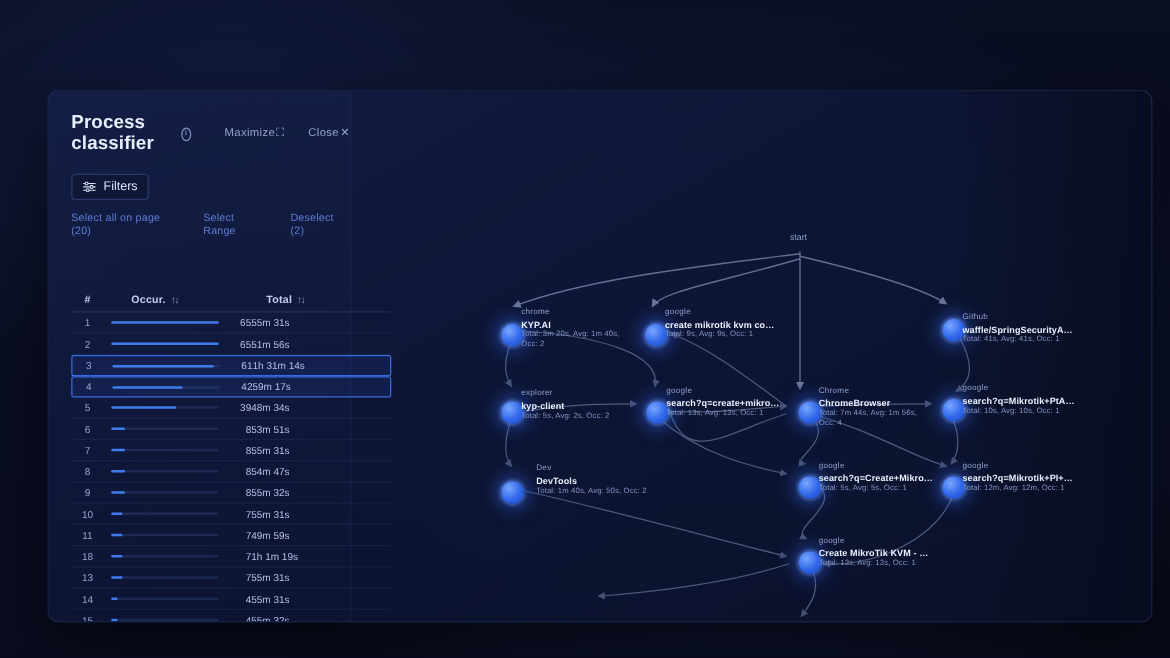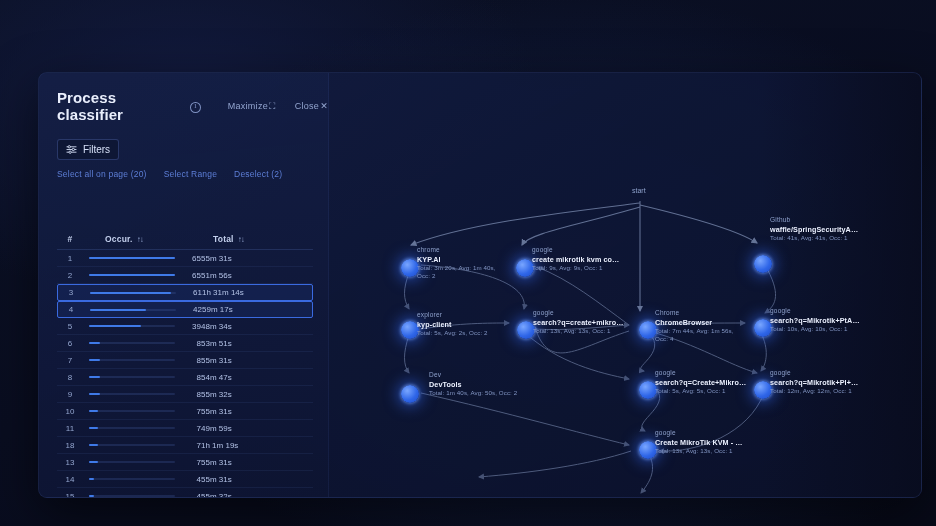--- a/index.html
+++ b/index.html
@@ -47,21 +47,21 @@
   
   #window::after {
     content: "";
     position: absolute; right: 0; top: 0; bottom: 0; width: 160px;
     background: linear-gradient(90deg, rgba(8,11,28,0) 0%, rgba(8,11,28,.78) 100%);
     pointer-events: none;
   }
   
   #left-panel {
     position: absolute; left: 0; top: 0;
-    width: 290px; height: 426px;
+    width: 242px; height: 426px;
     background: linear-gradient(175deg, rgba(20,31,70,.75) 0%, rgba(13,20,50,.7) 100%);
     border-right: 1px solid rgba(90,120,205,.10);
     z-index: 3;
   }
   #panel-header {
     display: flex; align-items: center;
     padding: 16px 0 0 18px;
     gap: 7px;
   }
   #panel-title {
@@ -115,21 +115,20 @@
     border-radius: 3px;
     background: rgba(14,21,50,.75);
     display: flex; align-items: center; justify-content: center; gap: 6px;
     cursor: pointer;
   }
   #filters-label { color: #d6e0f7; font-size: 10px; }
   
   #select-links {
     display: flex; gap: 17px;
     padding: 9px 0 0 18px;
-    text-align: right;
   }
   .select-link {
     color: #5d7ed6; font-size: 8.5px; cursor: pointer; letter-spacing: .2px;
   }
   
   #table-wrap {
     position: absolute; left: 18px; top: 156px;
     width: 256px;
   }
   #table-head {
@@ -245,21 +244,21 @@
             <div class="nl-stats" style="white-space: pre-line;">Total: 3m 20s, Avg: 1m 40s,
 Occ: 2</div>
           </div>
           <div class="node" style="left: 187px; top: 186px;"></div>
           <div class="node-label" style="left: 203px; top: 173px;">
             <div class="nl-app">google</div>
             <div class="nl-title">create mikrotik kvm co…</div>
             <div class="nl-stats" style="white-space: pre-line;">Total: 9s, Avg: 9s, Occ: 1</div>
           </div>
           <div class="node" style="left: 425px; top: 182px;"></div>
-          <div class="node-label" style="left: 441px; top: 143px;">
+          <div class="node-label" style="left: 441px; top: 177px;">
             <div class="nl-app">Github</div>
             <div class="nl-title">waffle/SpringSecurityA…</div>
             <div class="nl-stats" style="white-space: pre-line;">Total: 41s, Avg: 41s, Occ: 1</div>
           </div>
           <div class="node" style="left: 72px; top: 248px;"></div>
           <div class="node-label" style="left: 88px; top: 238px;">
             <div class="nl-app">explorer</div>
             <div class="nl-title">kyp-client</div>
             <div class="nl-stats" style="white-space: pre-line;">Total: 5s, Avg: 2s, Occ: 2</div>
           </div>

